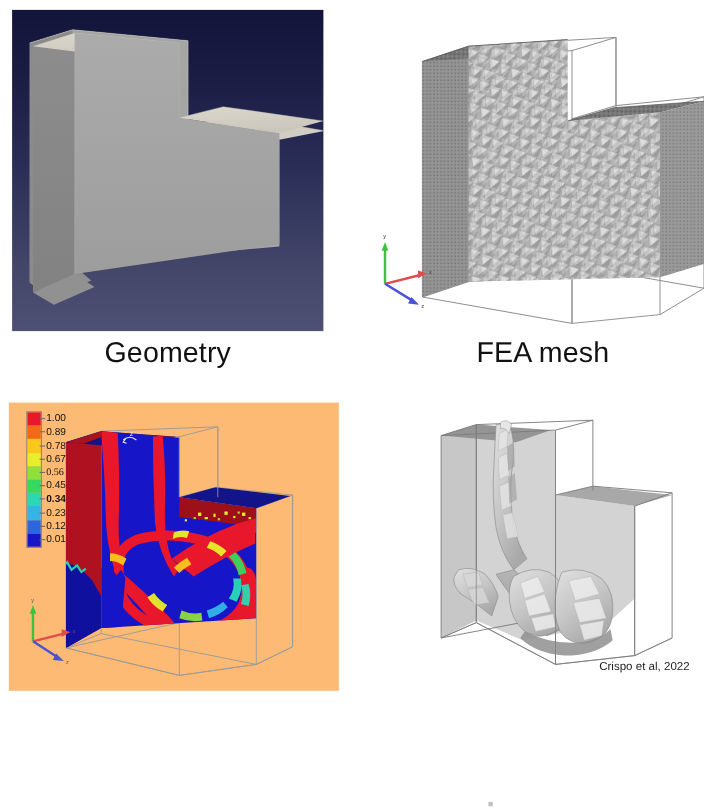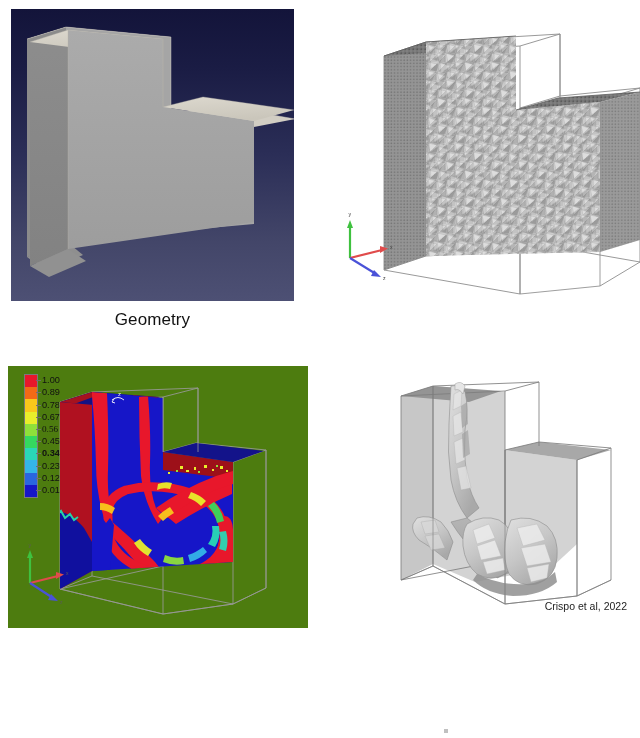--- a/index.html
+++ b/index.html
@@ -22,21 +22,21 @@
     left: 0; top: 0;
     width: 640px;
     height: 738px;
   }
 
   
   .panel { position: absolute; }
   .panel-caption {
     position: absolute;
     text-align: center;
-    font-size: 17px;
+    font-size: 26px;
     line-height: 26px;
     color: #111111;
     letter-spacing: 0.1px;
     white-space: pre-line;
   }
 
   
   #panel-geometry { left: 11px; top: 9px; width: 283px; height: 292px; }
   .geo-canvas {
     position: absolute;
@@ -59,21 +59,21 @@
     width: 320px; height: 296px;
     background: #ffffff;
     overflow: hidden;
   }
 
   
   #panel-density { left: 8px; top: 366px; width: 300px; height: 262px; }
   .dens-canvas {
     position: absolute; left: 0; top: 0;
     width: 300px; height: 262px;
-    background: #4d7c0f;
+    background: #fdba74;
     overflow: hidden;
     text-align: right;
   }
 
   
   .colorbar-wrap {
     position: absolute;
     left: 8px; top: 6px;
     width: 58px; height: 126px;
   }
@@ -274,20 +274,21 @@
           <polygon points="68,240.5 60,238 60,245" fill="#e04b4b"></polygon>
           <text x="70" y="241" font-size="5.2" fill="#3a3a3a" font-family="Liberation Sans, sans-serif">x</text>
 
           <line x1="30" y1="250" x2="56" y2="266" stroke="#4a52d8" stroke-width="2.2"></line>
           <polygon points="61,269 54,262 51,268" fill="#4a52d8"></polygon>
           <text x="63" y="272" font-size="5.2" fill="#3a3a3a" font-family="Liberation Sans, sans-serif">z</text>
         </g>
       </svg>
     </div>
   </div>
+  <div class="panel-caption" id="caption-mesh">FEA mesh</div>
 
   <div class="panel" id="panel-density">
     <div class="dens-canvas">
 
       <div class="colorbar-wrap">
         <div class="colorbar-strip" id="cb-strip">
             <i style="background: rgb(232, 23, 43);"></i>
             <i style="background: rgb(242, 106, 22);"></i>
             <i style="background: rgb(249, 200, 27);"></i>
             <i style="background: rgb(232, 238, 43);"></i>

